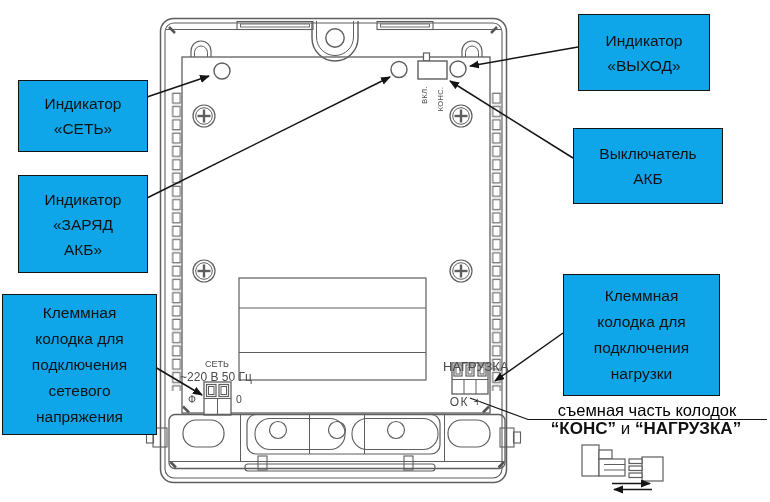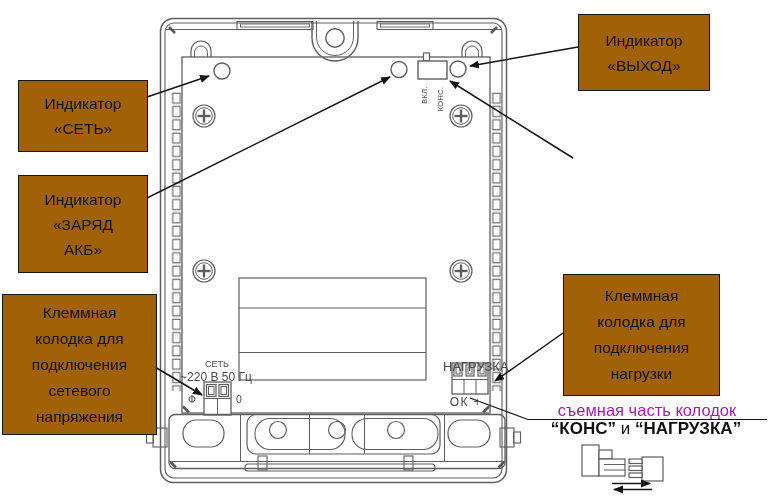--- a/index.html
+++ b/index.html
@@ -2,31 +2,31 @@
 <html><head>
 <meta charset="utf-8">
 <style>
   html,body{margin:0;padding:0;background:#ffffff;}
   #stage{
     position:relative;width:770px;height:502px;background:#fff;overflow:hidden;
     font-family:"Liberation Sans", sans-serif;
   }
   svg{position:absolute;left:0;top:0;}
   .callout{
-    position:absolute;border:1.7px solid #141414;background:#a16207;
+    position:absolute;border:1.7px solid #141414;background:#0ea5e9;
     display:flex;align-items:center;justify-content:center;text-align:center;
     white-space:pre-line;color:#111;font-size:15.5px;line-height:25px;
   }
   .devtext{
     position:absolute;color:#4a4a4a;text-align:center;white-space:nowrap;
   }
   .rot{transform:rotate(-90deg);}
   .cap1{
     position:absolute;left:524px;top:401px;width:246px;text-align:center;
-    color:#a21caf;font-size:16.5px;white-space:nowrap;
+    color:#000000;font-size:16.5px;white-space:nowrap;
   }
   .cap2{
     position:absolute;left:520px;top:419px;width:252px;text-align:center;
     color:#111;font-size:17px;white-space:nowrap;
   }
   .cap2 .b{font-weight:bold;}
 </style>
 </head>
 <body>
 
@@ -203,20 +203,22 @@
   <div class="callout" style="left:18px;top:175px;width:128px;height:96px;">Индикатор
 «ЗАРЯД
 АКБ»</div>
   <div class="callout" style="left:2px;top:294px;width:153px;height:139px;line-height:26px;">Клеммная
 колодка для
 подключения
 сетевого
 напряжения</div>
   <div class="callout" style="left:578px;top:14px;width:130px;height:75px;">Индикатор
 «ВЫХОД»</div>
+  <div class="callout" style="left:573px;top:128px;width:148px;height:74px;">Выключатель
+АКБ</div>
   <div class="callout" style="left:563px;top:274px;width:155px;height:120px;line-height:26px;">Клеммная
 колодка для
 подключения
 нагрузки</div>
 
   <div class="devtext rot" style="left:406.5px;top:90px;width:36px;height:10px;font-size:7.5px;letter-spacing:0.3px;">ВКЛ.</div>
   <div class="devtext rot" style="left:423px;top:94px;width:36px;height:10px;font-size:7.5px;letter-spacing:0.3px;">КОНС.</div>
 
   <div class="devtext" style="left:192px;top:359px;width:50px;font-size:9px;text-align:center;">СЕТЬ</div>
   <div class="devtext" style="left:180px;top:369.5px;width:72px;font-size:12px;">~220 В 50 Гц</div>

